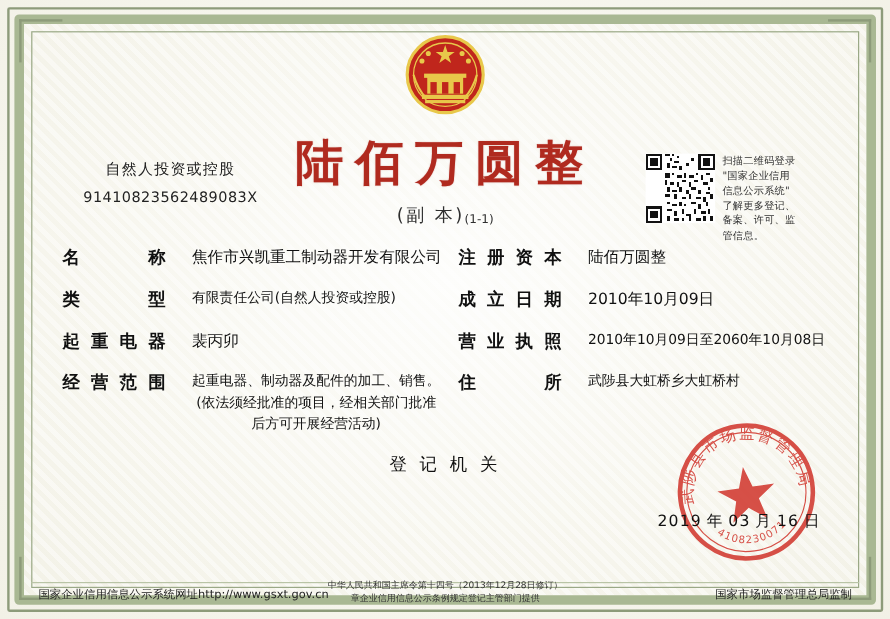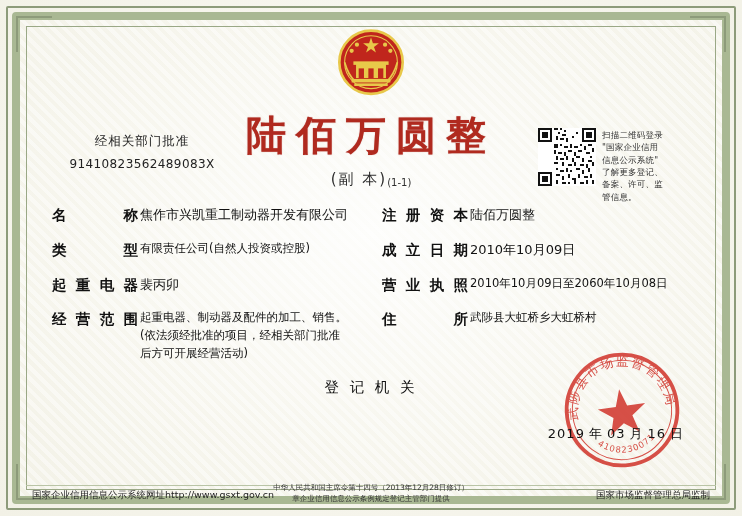--- a/index.html
+++ b/index.html
@@ -98,21 +98,22 @@
   .fname{
     font-size:14.5px;color:#111;font-weight:bold;
     width:86px;flex:0 0 86px;
     text-align:justify;
     text-align-last:justify;
     letter-spacing:0;
     line-height:1.5;
   }
   .fval{
     font-size:13px;color:#111;line-height:1.55;
-    padding-left:2px;
+    padding-left:22px;
+    text-align:center;
   }
   .fval.small{font-size:11.5px;}
   .fval .l2{display:block;}
 
   
   .registry{
     position:absolute;left:0;right:0;top:378px;
     text-align:center;
     font-size:14.5px;font-weight:normal;color:#111;letter-spacing:3px;
   }
@@ -182,21 +183,21 @@
       <circle cx="28" cy="35" r="2.4" fill="#e8c84a"></circle>
       <circle cx="66" cy="28" r="2.4" fill="#e8c84a"></circle>
       <circle cx="72" cy="35" r="2.4" fill="#e8c84a"></circle>
 
       <path d="M20 48 q4 14 12 22" stroke="#e8c84a" stroke-width="2" fill="none"></path>
       <path d="M80 48 q-4 14 -12 22" stroke="#e8c84a" stroke-width="2" fill="none"></path>
     </svg>
   </div>
 
   <div class="credit">
-    <div class="label">经相关部门批准</div>
+    <div class="label">自然人投资或控股</div>
     <div class="value">91410823562489083X</div>
   </div>
 
   <div class="qr-wrap">
     <div class="qr">
       <svg viewBox="0 0 29 29" width="58" height="58" shape-rendering="crispEdges">
         <rect width="29" height="29" fill="#fff"></rect>
         <g fill="#111">
           <rect x="0" y="0" width="7" height="7"></rect>
             <rect x="1" y="1" width="5" height="5" fill="#fff"></rect>

